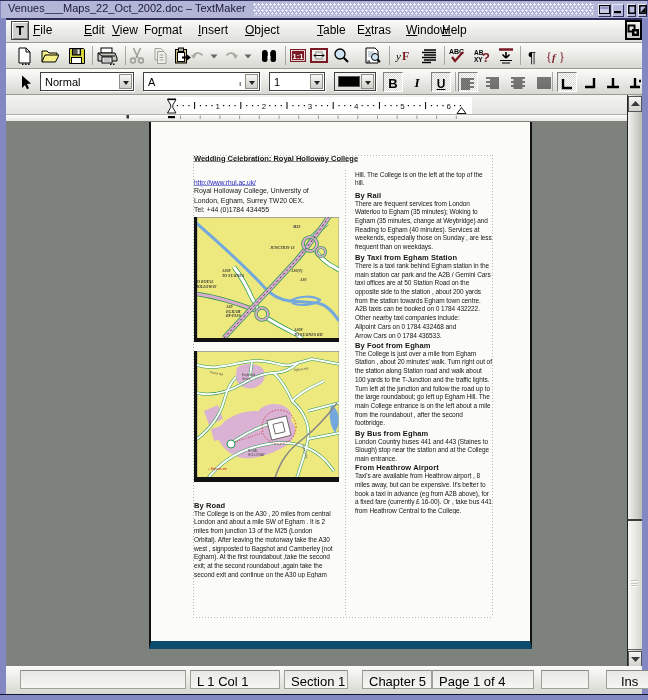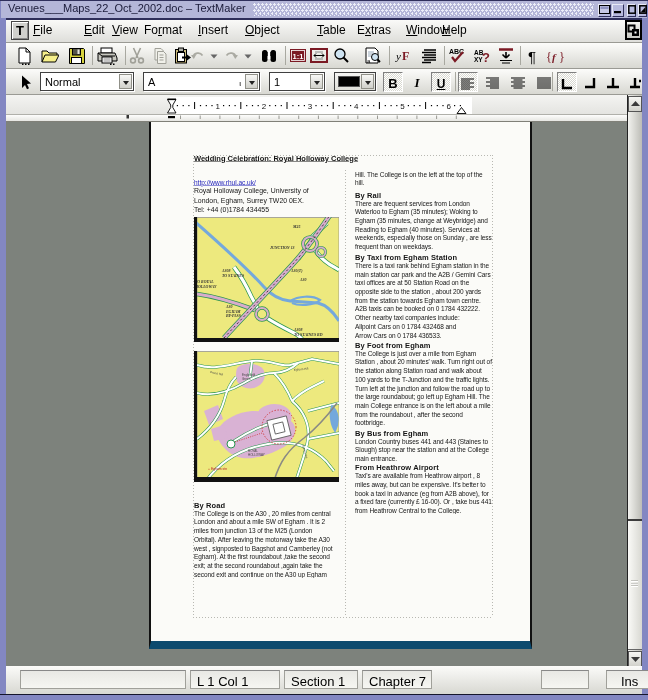--- a/index.html
+++ b/index.html
@@ -506,25 +506,28 @@
         </svg></div>
     <div class="sbtn" style="top:556px"><svg width="13" height="14" viewBox="0 0 13 14">
           <path d="M6.5 10L2 5h9z" fill="#3a3a3a"></path>
         </svg></div>
   </div>
   <div id="status">
     <div class="panel" style="left:14px;width:166px"></div>
     <div class="panel" style="left:184px;width:90px">
         <span>L 1 Col 1</span>
       </div>
-    <div class="panel" style="left:278px;width:74px">
+    <div class="panel" style="left:278px;width:64px">
         <span>Section 1</span>
       </div>
     <div class="panel" style="left:356px;width:70px">
-        <span>Chapter 7</span>
+        <span>Chapter 5</span>
+      </div>
+    <div class="panel" style="left:426px;width:102px">
+        <span>Page 1 of 4</span>
       </div>
     <div class="panel" style="left:535px;width:48px"></div>
     <div class="panel" style="left:600px;width:44px">
         <span style="left:14px">Ins</span>
       </div>
   </div>
   <div id="botborder"></div>
 </div>
 
 </body></html>

